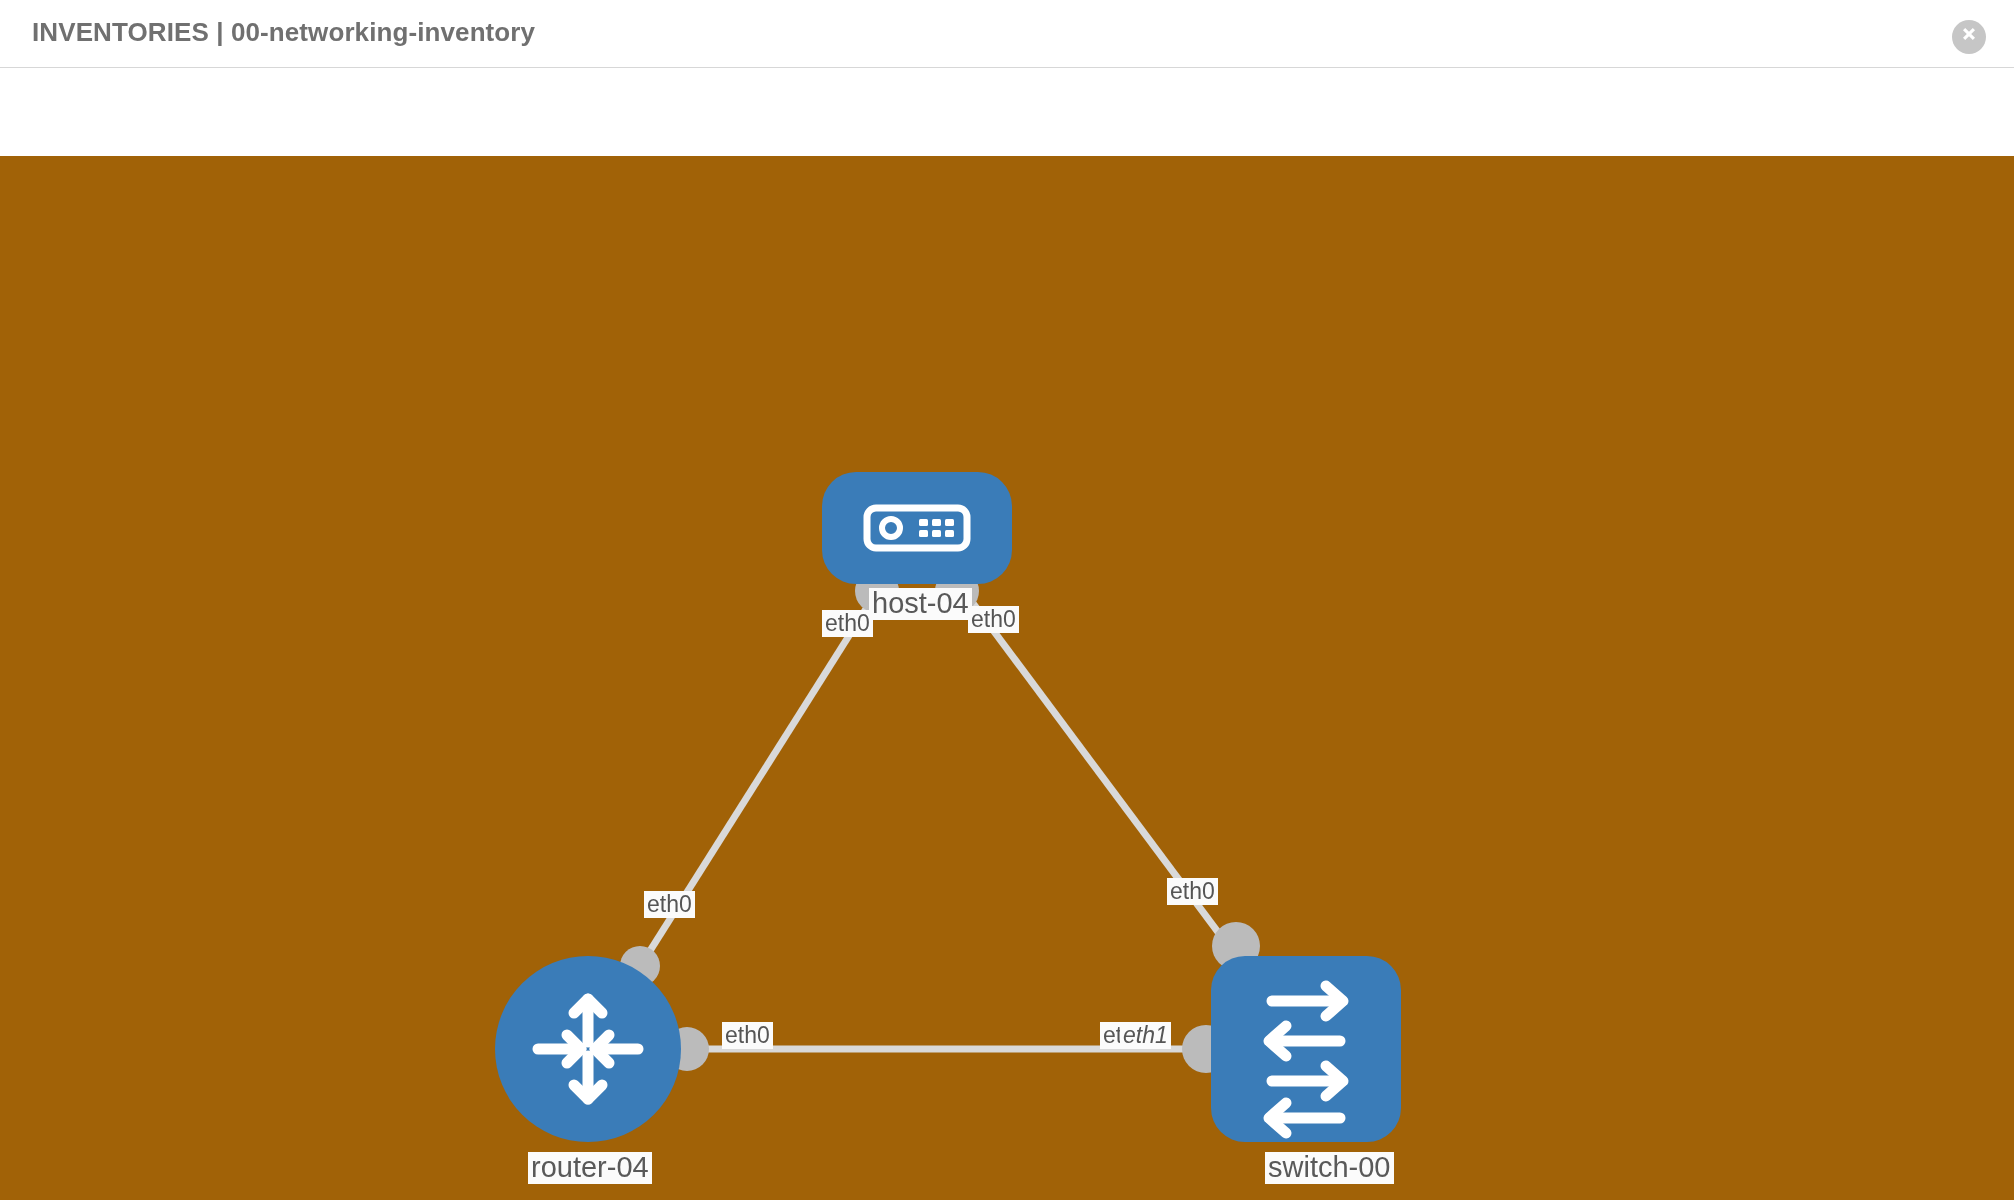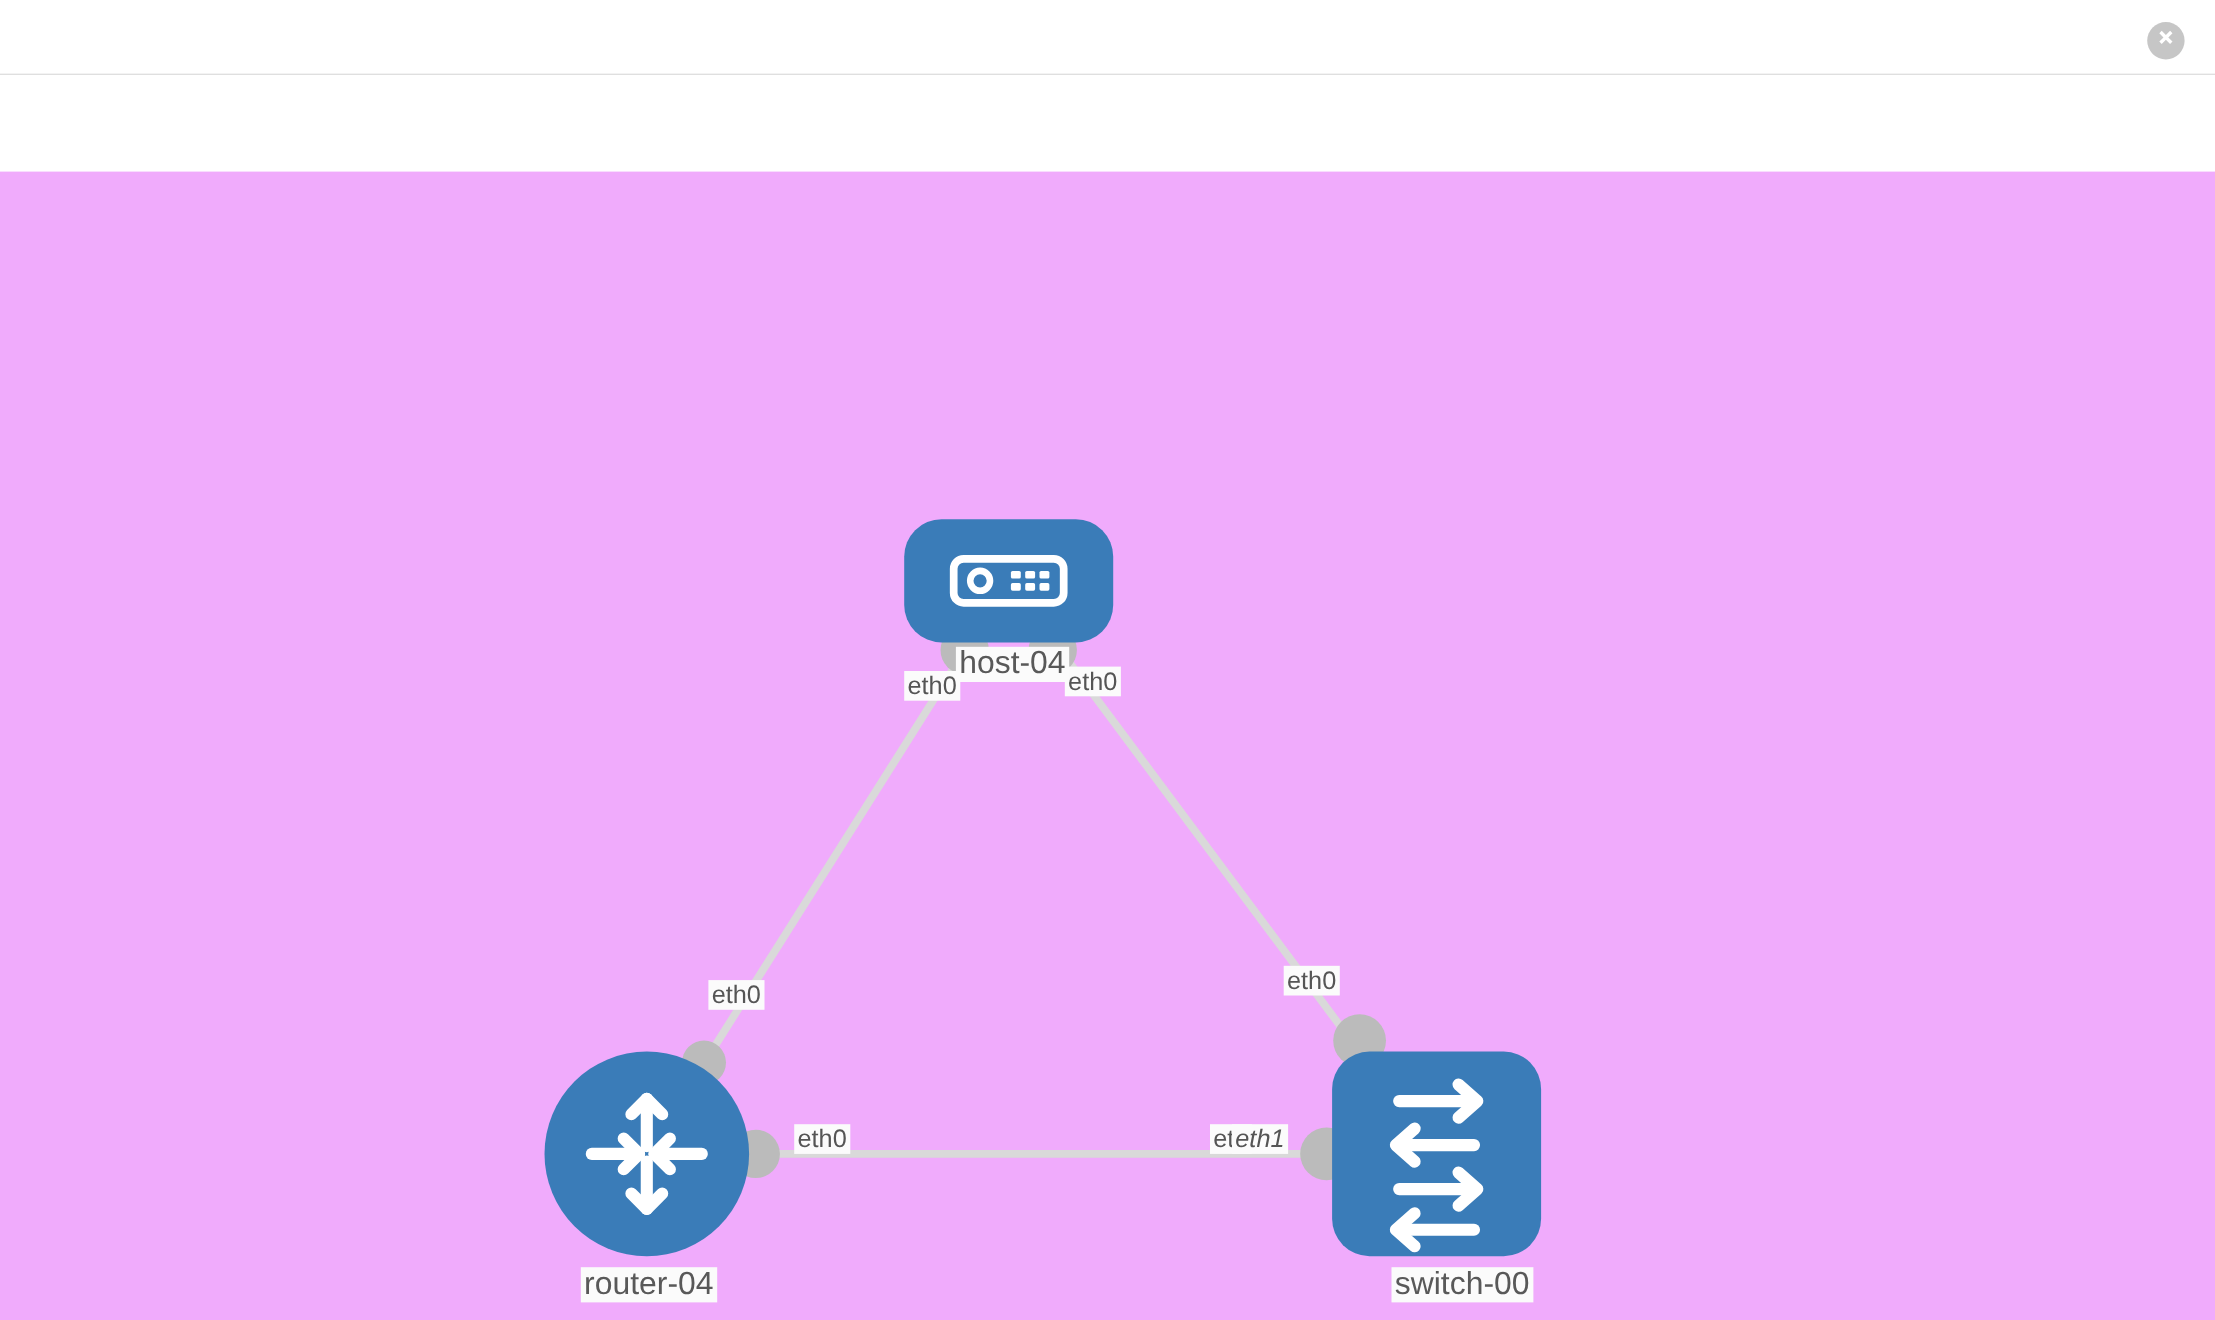--- a/index.html
+++ b/index.html
@@ -92,21 +92,21 @@
     font-size: 23px;
     color: #a49a92;
     letter-spacing: 0.3px;
   }
   .search-box .caret { right: 22px; }
 
   
   .canvas {
     position: absolute; left: 0; top: 156px;
     width: 2014px; height: 1044px;
-    background: #f0abfc;
+    background: #a16207;
     overflow: hidden;
   }
   .topology-svg {
     position: absolute; left: 0; top: 0;
     width: 2014px; height: 1044px;
   }
 
   
   .if-label {
     position: absolute;
@@ -127,20 +127,21 @@
     white-space: nowrap;
     line-height: 1.1;
   }
 </style>
 </head>
 <body>
 
 <div id="app">
 
   <div class="titlebar">
+    <div class="title-text">INVENTORIES | 00-networking-inventory</div>
 
     <div class="close-btn">
       <svg width="34" height="34" viewBox="0 0 34 34" aria-hidden="true">
         <path d="M11 10.2 L13.2 8 L17 11.8 L20.8 8 L23 10.2 L19.2 14 L23 17.8 L20.8 20 L17 16.2 L13.2 20 L11 17.8 L14.8 14 Z" fill="#ffffff"></path>
       </svg>
     </div>
   </div>
 
 
   <div class="canvas">

